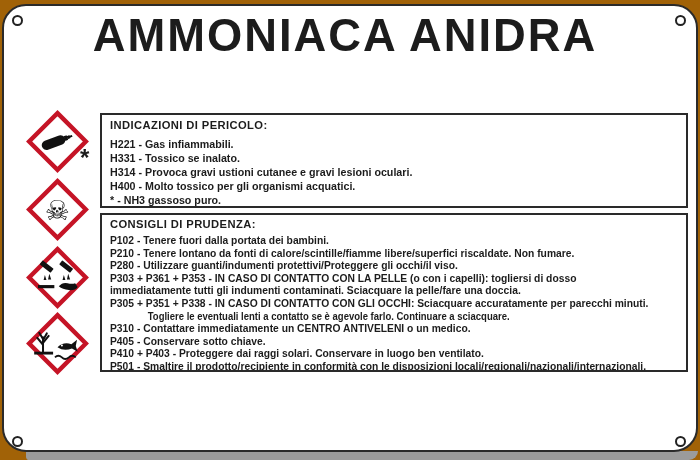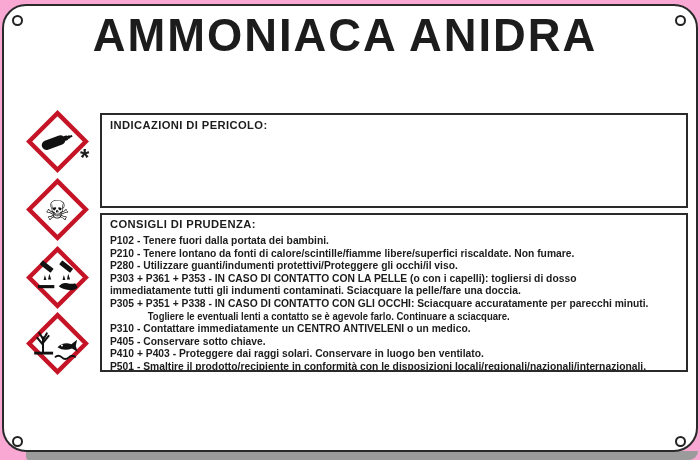--- a/index.html
+++ b/index.html
@@ -1,17 +1,17 @@
 <!DOCTYPE html>
 <html style="--ghs-red: #c51426; --ink: #1c1c1c;"><head>
 <meta charset="utf-8">
 <style>
   :root { --ghs-red:#c51426; --ink:#1c1c1c; --line:#2a2a2a; }
   html,body{margin:0;padding:0;background:#fff;}
-  .stage{position:relative;width:700px;height:460px;background:#f9a8d4;overflow:hidden;
+  .stage{position:relative;width:700px;height:460px;background:#a16207;overflow:hidden;
          font-family:"Liberation Sans", sans-serif;color:var(--ink);}
   .shadow{position:absolute;left:26px;top:451px;width:672px;height:9px;background:#9b9b9b;
           border-radius:0 0 10px 4px;}
   .plate{position:absolute;left:2px;top:4px;width:692px;height:444px;background:#fff;
          border:2px solid var(--line);border-radius:24px;}
   .hole{position:absolute;width:7px;height:7px;border:2px solid #222;border-radius:50%;background:#fff;}
   .hole.tl{left:12px;top:15px;} .hole.tr{left:675px;top:15px;}
   .hole.bl{left:12px;top:436px;} .hole.br{left:675px;top:436px;}
   .title{position:absolute;left:0;top:8px;width:700px;text-align:center;font-weight:700;
          font-size:46px;letter-spacing:2px;white-space:nowrap;}
@@ -98,20 +98,27 @@
       </g>
       <rect x="13" y="63" width="30" height="4.5" fill="#111"></rect>
       <path d="M50 56 q9 -9 22 -5 l9 -7 l-2 10 l3 9 l-9 -5 q-13 5 -23 -2 z" fill="#111"></path>
       <circle cx="57" cy="53" r="1.6" fill="#fff"></circle>
       <path d="M46 72 q5 -5 11 0 q5 5 11 0 q5 -5 11 0" stroke="#111" stroke-width="3" fill="none"></path>
     </svg>
   </div>
 
   <div class="hbox">
     <div class="boxhead">INDICAZIONI DI PERICOLO:</div>
+    <div>
+        <div class="bline" style="transform-origin: left center; transform: scaleX(0.971831);">H221 - Gas infiammabili.</div>
+        <div class="bline" style="transform-origin: left center; transform: scaleX(0.971831);">H331 - Tossico se inalato.</div>
+        <div class="bline" style="transform-origin: left center; transform: scaleX(0.971831);">H314 - Provoca gravi ustioni cutanee e gravi lesioni oculari.</div>
+        <div class="bline" style="transform-origin: left center; transform: scaleX(0.971831);">H400 - Molto tossico per gli organismi acquatici.</div>
+        <div class="bline" style="transform-origin: left center; transform: scaleX(0.971831);">* - NH3 gassoso puro.</div>
+      </div>
   </div>
 
   <div class="pbox">
     <div class="boxhead">CONSIGLI DI PRUDENZA:</div>
     <div>
         <div class="bline" style="transform-origin: left center; transform: scaleX(0.971831);">P102 - Tenere fuori dalla portata dei bambini.</div>
         <div class="bline" style="transform-origin: left center; transform: scaleX(0.971831);">P210 - Tenere lontano da fonti di calore/scintille/fiamme libere/superfici riscaldate. Non fumare.</div>
         <div class="bline" style="transform-origin: left center; transform: scaleX(0.971831);">P280 - Utilizzare guanti/indumenti protettivi/Proteggere gli occhi/il viso.</div>
         <div class="bline" style="transform-origin: left center; transform: scaleX(0.971831);">P303 + P361 + P353 - IN CASO DI CONTATTO CON LA PELLE (o con i capelli): togliersi di dosso</div>
         <div class="bline" style="transform-origin: left center; transform: scaleX(0.971831);">immediatamente tutti gli indumenti contaminati. Sciacquare la pelle/fare una doccia.</div>

